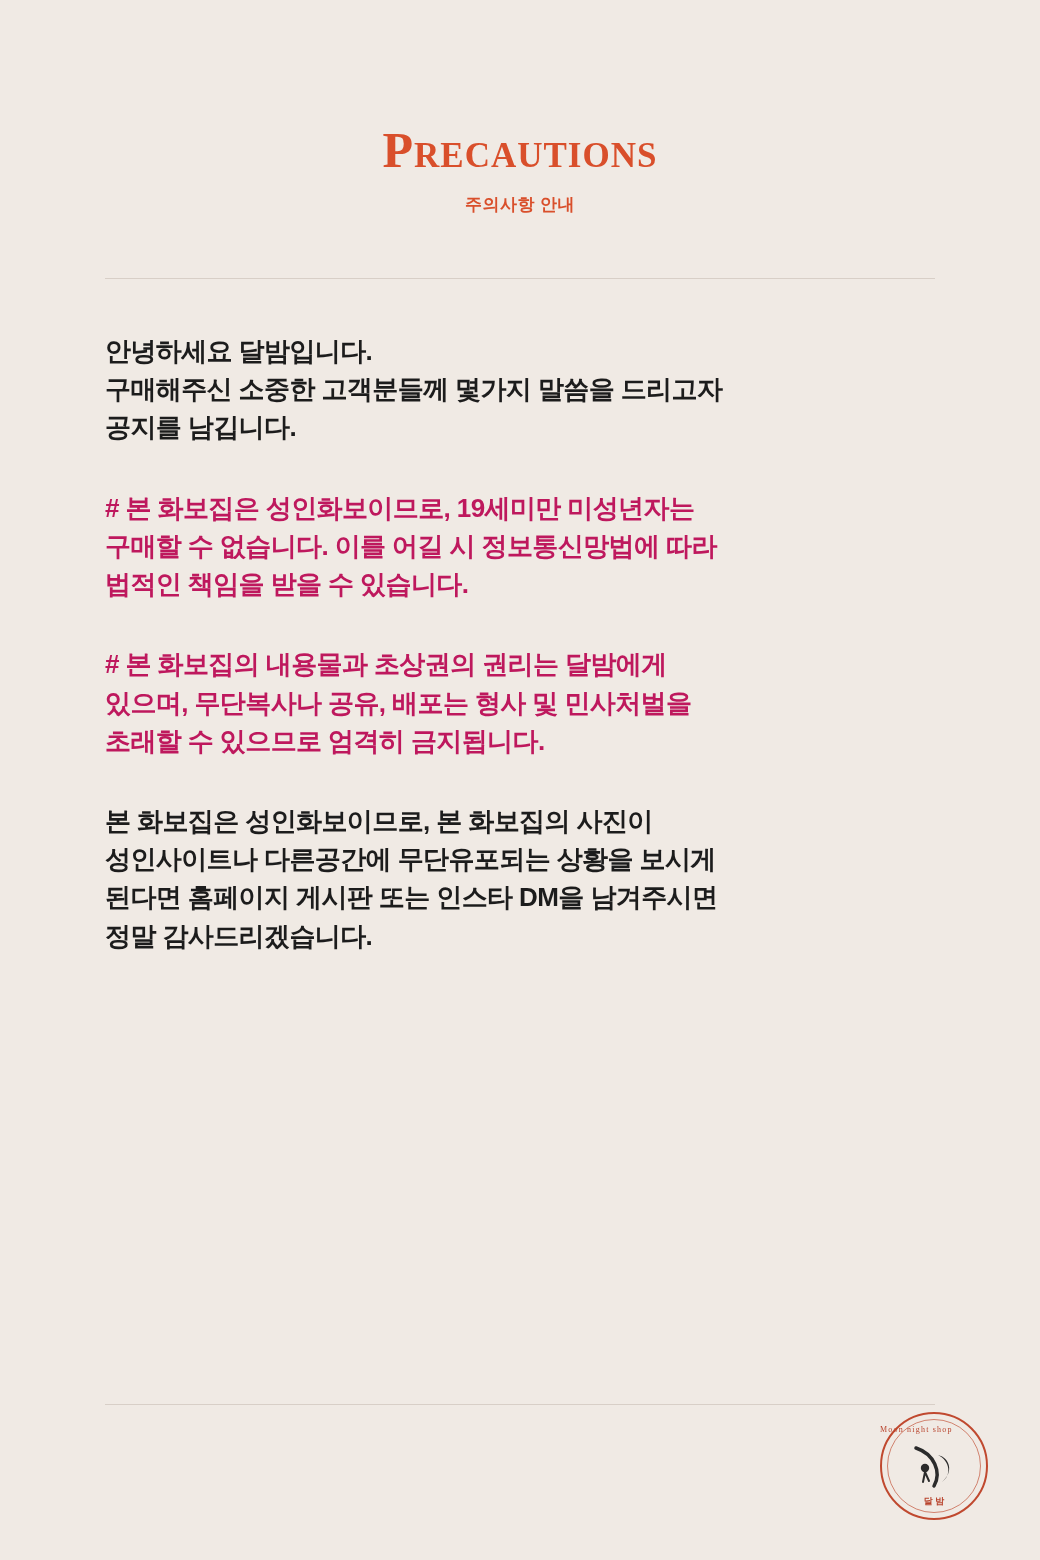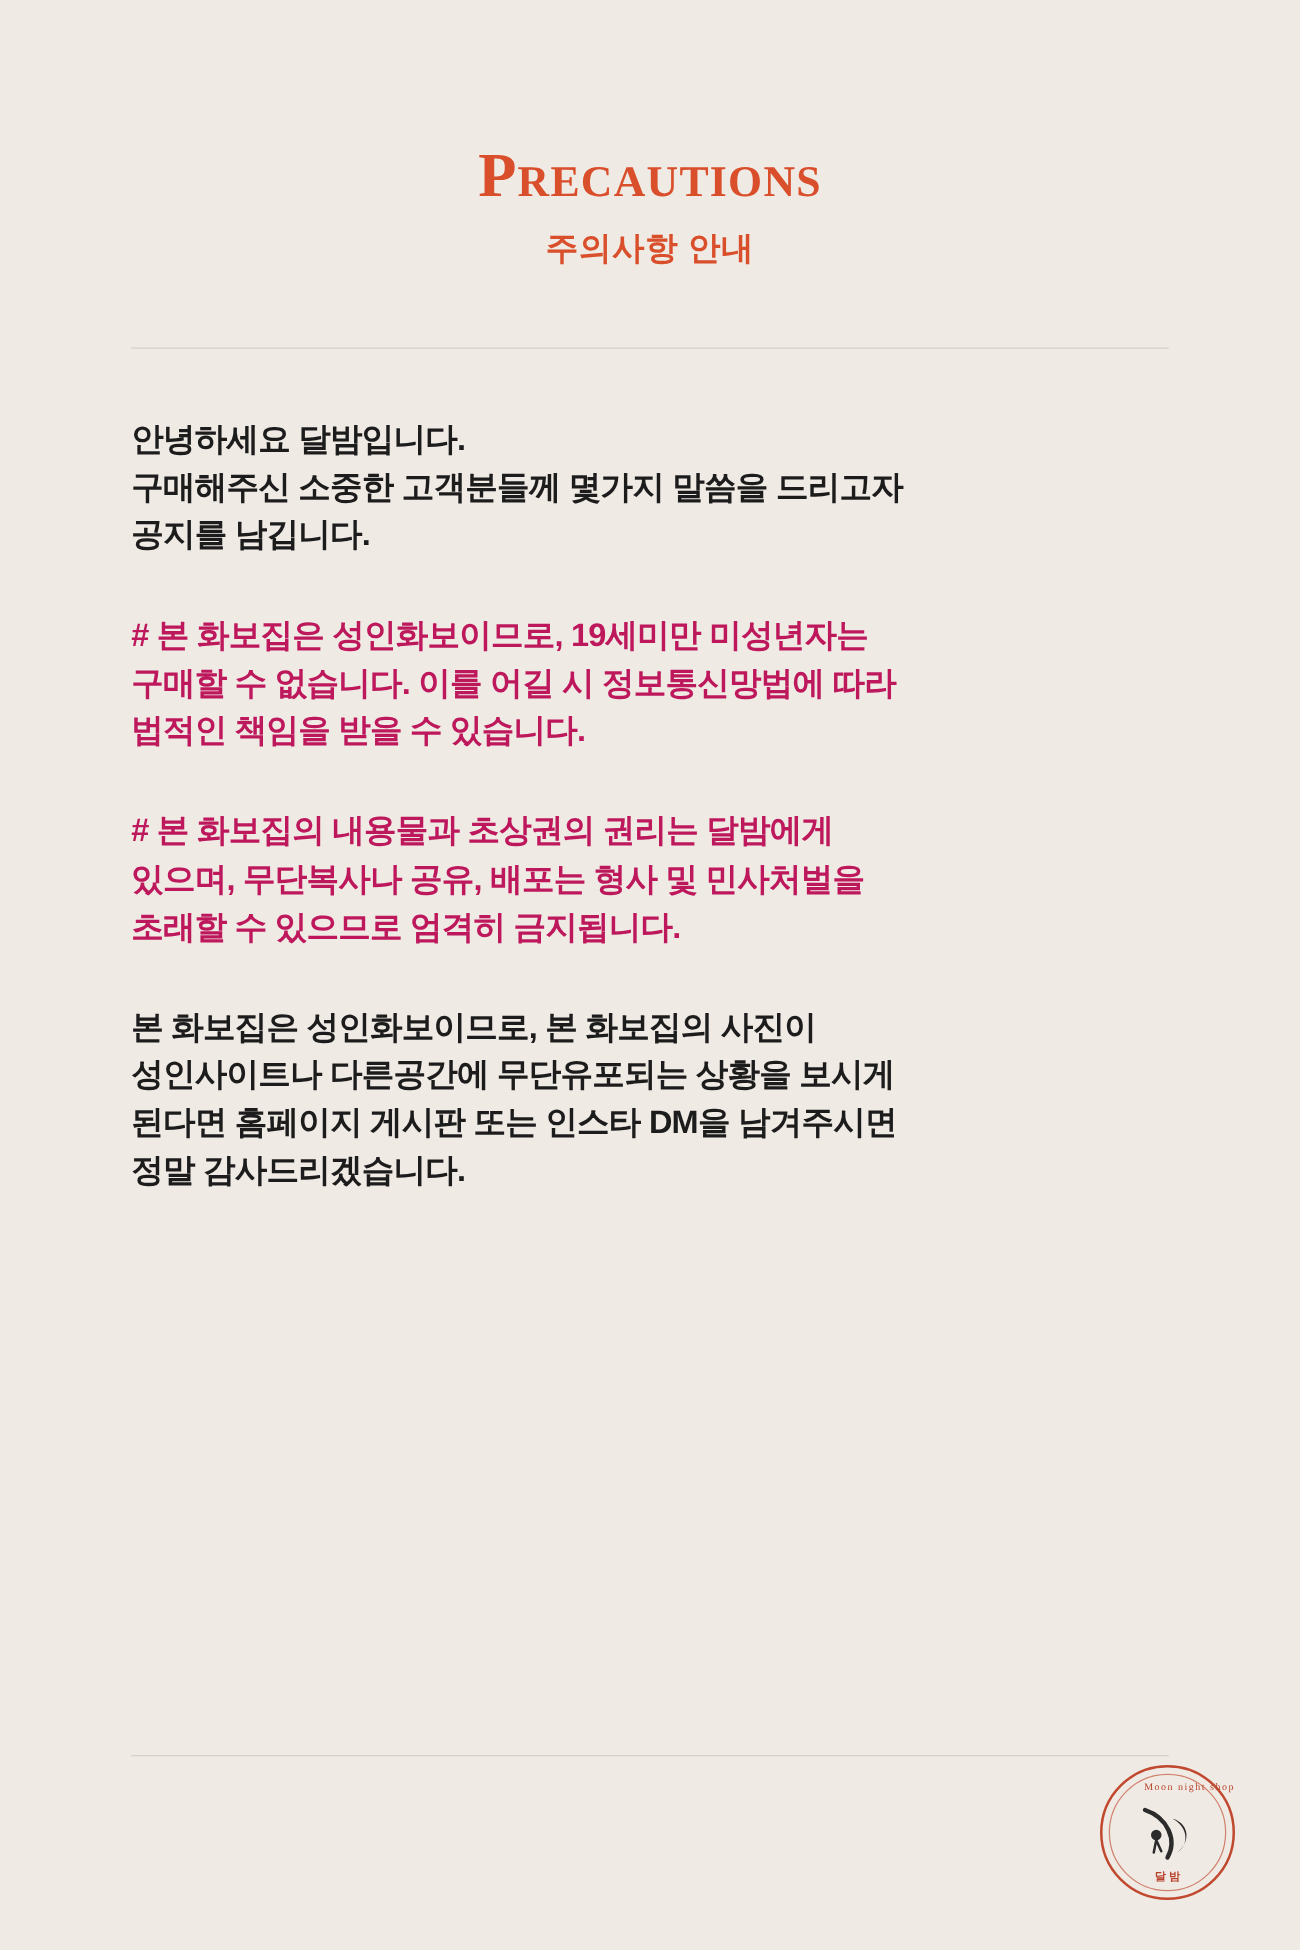--- a/index.html
+++ b/index.html
@@ -27,25 +27,25 @@
     text-align: center;
   }
   .title-en {
     font-family: "Liberation Serif", serif;
     font-variant: small-caps;
     font-weight: 700;
     font-size: 50px;
     letter-spacing: 1px;
     color: #d94f2b;
     line-height: 1.05;
-    margin: 6px;
+    margin: 16px;
   }
   .title-ko {
     margin: 14px 0 0 0;
-    font-size: 26px;
+    font-size: 17px;
     font-weight: 700;
     color: #d94f2b;
     letter-spacing: 0.5px;
   }
 
   .divider {
     width: 830px;
     height: 1px;
     background: #d8cfc7;
     margin: 62px auto 0 auto;
@@ -100,21 +100,21 @@
     inset: 7px;
     border: 1px solid #d1826e;
     border-radius: 50%;
     box-sizing: border-box;
   }
   .logo .top-text {
     position: absolute;
     top: 13px;
     left: 0;
     right: 0;
-    text-align: right;
+    text-align: left;
     font-size: 8px;
     letter-spacing: 1.2px;
     color: #b8432c;
     font-family: "Liberation Serif", serif;
   }
   .logo .bottom-text {
     position: absolute;
     bottom: 12px;
     left: 0;
     right: 0;

